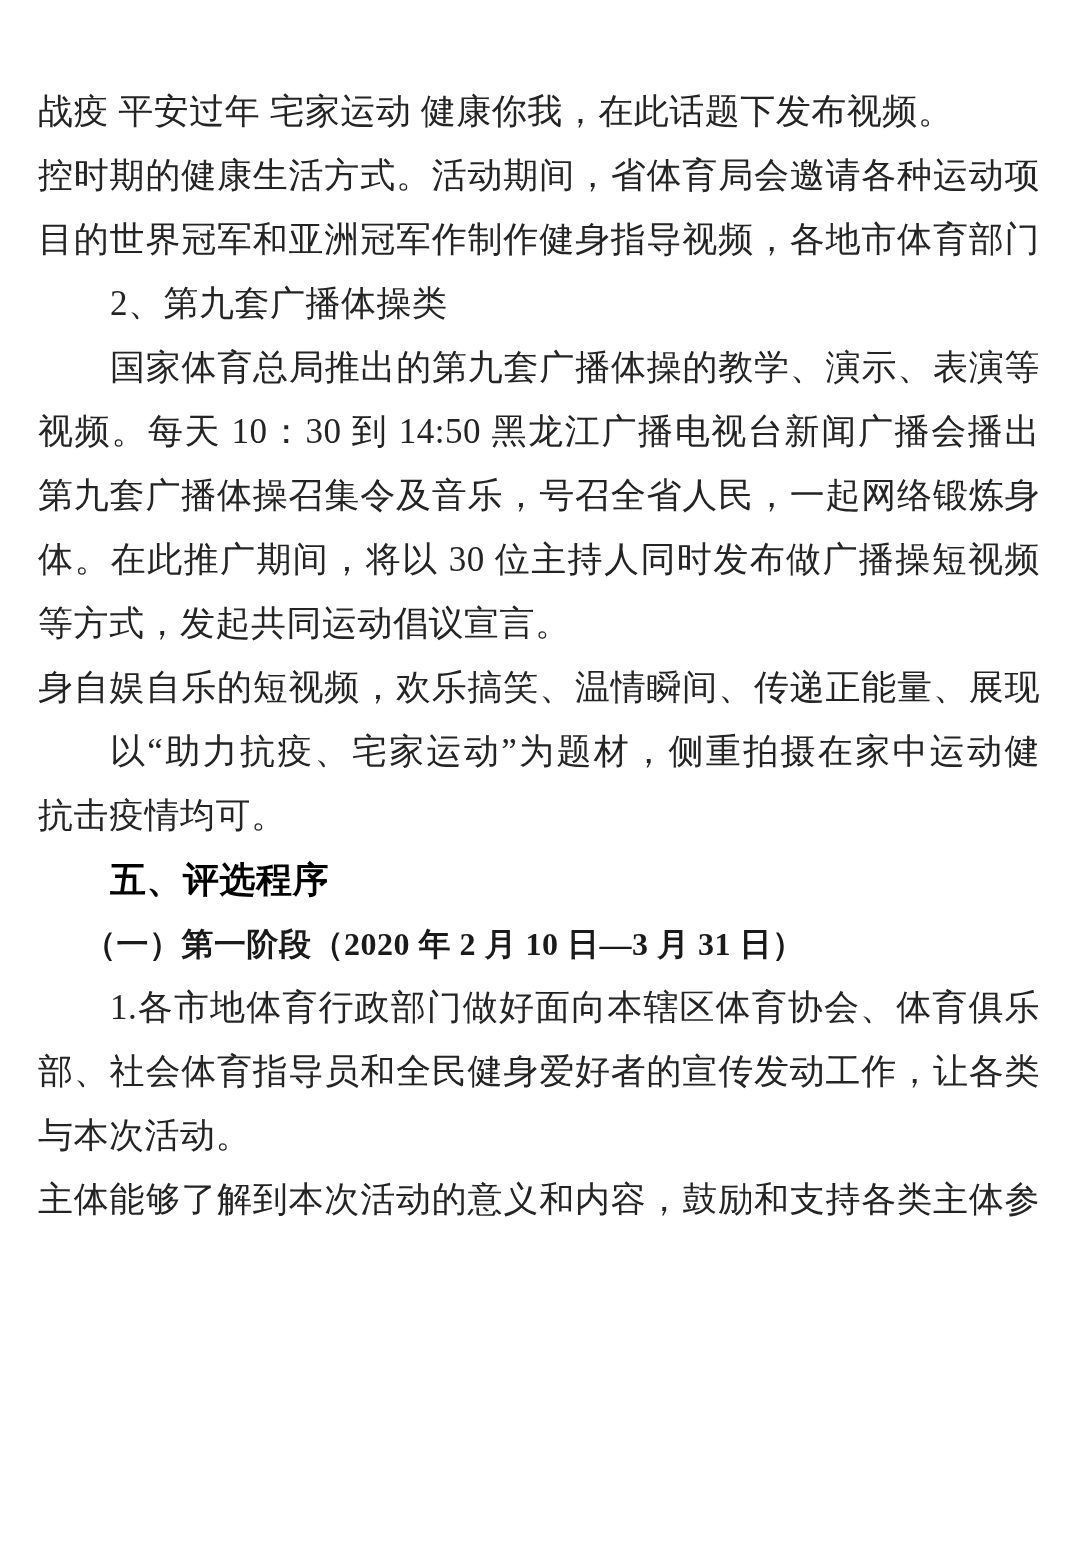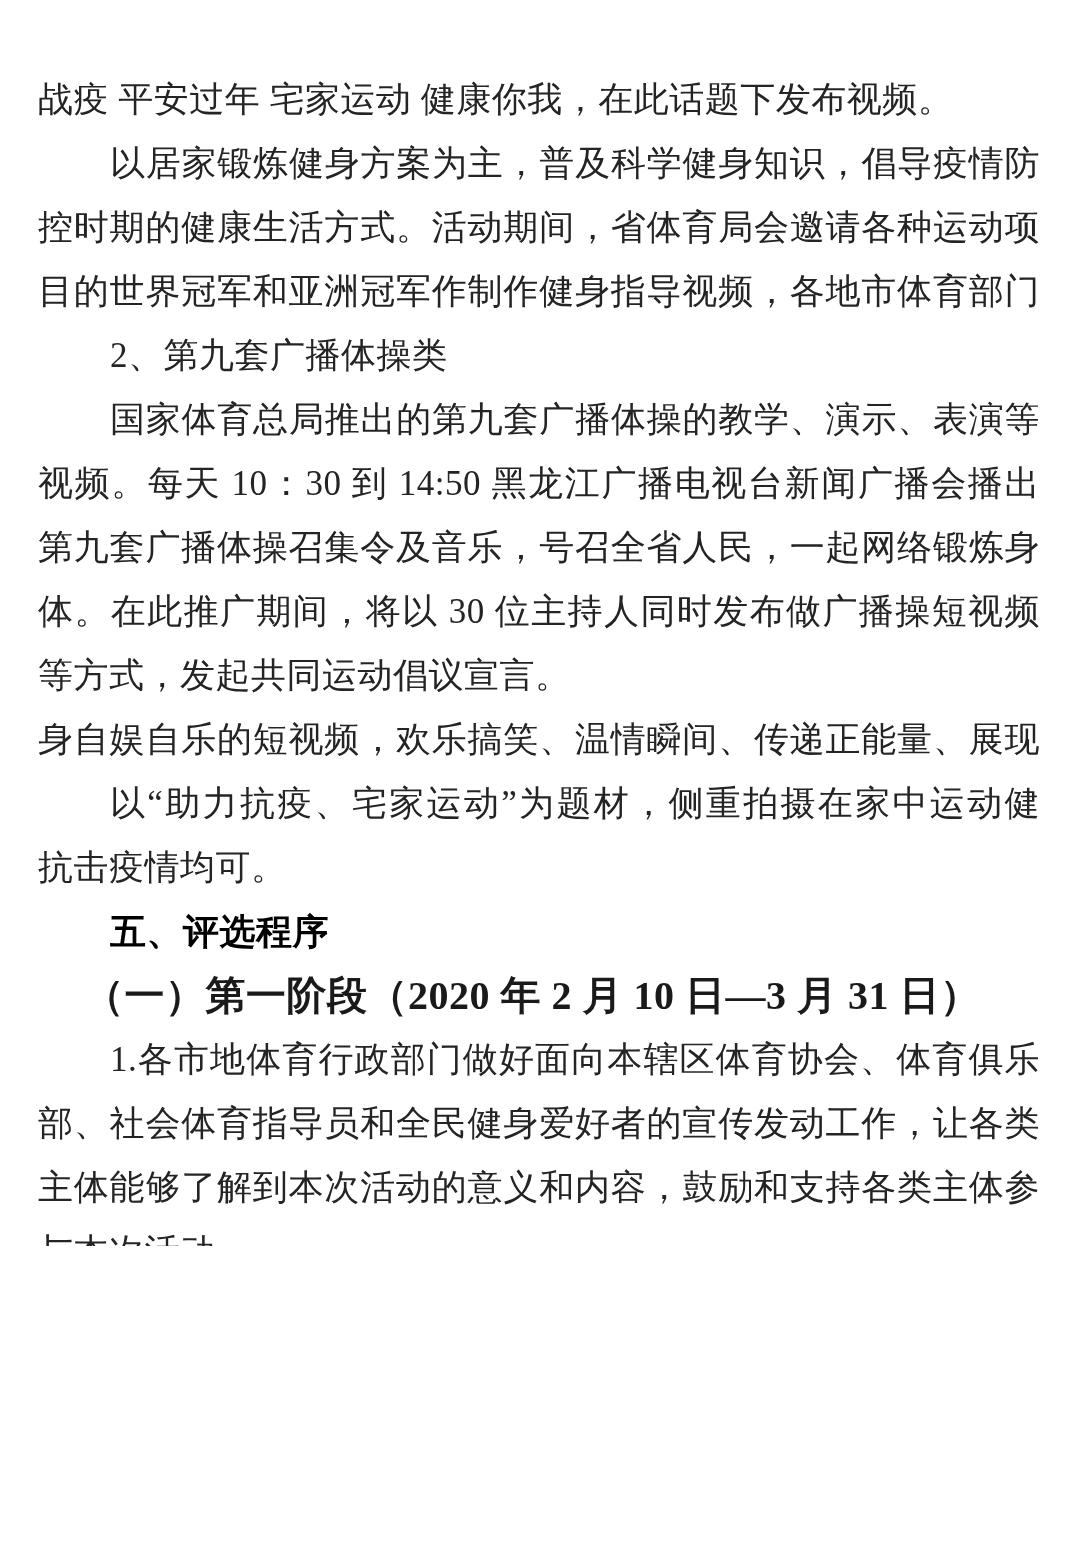--- a/index.html
+++ b/index.html
@@ -4,21 +4,21 @@
 <style>
   html, body {
     margin: 0;
     padding: 0;
     background: #ffffff;
   }
   .page {
     position: relative;
     width: 1078px;
     height: 1242px;
-    margin: 4px auto;
+    margin: 16px auto;
     background: #ffffff;
     overflow: hidden;
     box-sizing: border-box;
     padding: 64px 38px 0 38px;
     font-family: "Liberation Serif", "DejaVu Serif", serif;
     color: #242424;
   }
   .line {
     height: 64px;
     line-height: 64px;
@@ -38,53 +38,52 @@
   
   .ind-p { padding-left: 46px; }
   .h1 {
     font-family: "Liberation Sans", "DejaVu Sans", sans-serif;
     font-weight: 700;
     font-size: 36px;
     color: #000000;
   }
   .h2 {
     font-weight: 700;
-    font-size: 40px;
+    font-size: 32px;
     color: #1a1a1a;
   }
   .watermark {
     position: absolute;
     left: 896px;
     top: 1476px;
     width: 48px;
     height: 48px;
     border: 2px solid rgba(203, 197, 189, 0.38);
     border-radius: 50%;
     background: radial-gradient(circle at 45% 55%, rgba(210, 204, 196, 0.18), rgba(255,255,255,0) 70%);
   }
 </style>
 </head>
 <body>
 
 <div class="page">
 
   <div class="line">战疫 平安过年 宅家运动 健康你我，在此话题下发布视频。</div>
-  <div class="line ind j">以居家锻炼健身方案为主，普及科学健身知识，倡导疫情防</div>
   <div class="line j">控时期的健康生活方式。活动期间，省体育局会邀请各种运动项</div>
   <div class="line j">目的世界冠军和亚洲冠军作制作健身指导视频，各地市体育部门</div>
   <div class="line ind">2、第九套广播体操类</div>
   <div class="line ind j">国家体育总局推出的第九套广播体操的教学、演示、表演等</div>
   <div class="line j">视频。每天 10：30 到 14:50 黑龙江广播电视台新闻广播会播出</div>
   <div class="line j">第九套广播体操召集令及音乐，号召全省人民，一起网络锻炼身</div>
   <div class="line j">体。在此推广期间，将以 30 位主持人同时发布做广播操短视频</div>
   <div class="line">等方式，发起共同运动倡议宣言。</div>
   <div class="line j">身自娱自乐的短视频，欢乐搞笑、温情瞬间、传递正能量、展现</div>
   <div class="line ind j">以“助力抗疫、宅家运动”为题材，侧重拍摄在家中运动健</div>
   <div class="line">抗击疫情均可。</div>
   <div class="line ind h1">五、评选程序</div>
   <div class="line ind-p h2">（一）第一阶段（2020 年 2 月 10 日—3 月 31 日）</div>
   <div class="line ind j">1.各市地体育行政部门做好面向本辖区体育协会、体育俱乐</div>
   <div class="line j">部、社会体育指导员和全民健身爱好者的宣传发动工作，让各类</div>
+  <div class="line">与本次活动。</div>
   <div class="line j">主体能够了解到本次活动的意义和内容，鼓励和支持各类主体参</div>
-  <div class="line">与本次活动。</div>
 
   <div class="watermark"></div>
 </div>
 
 </body></html>

